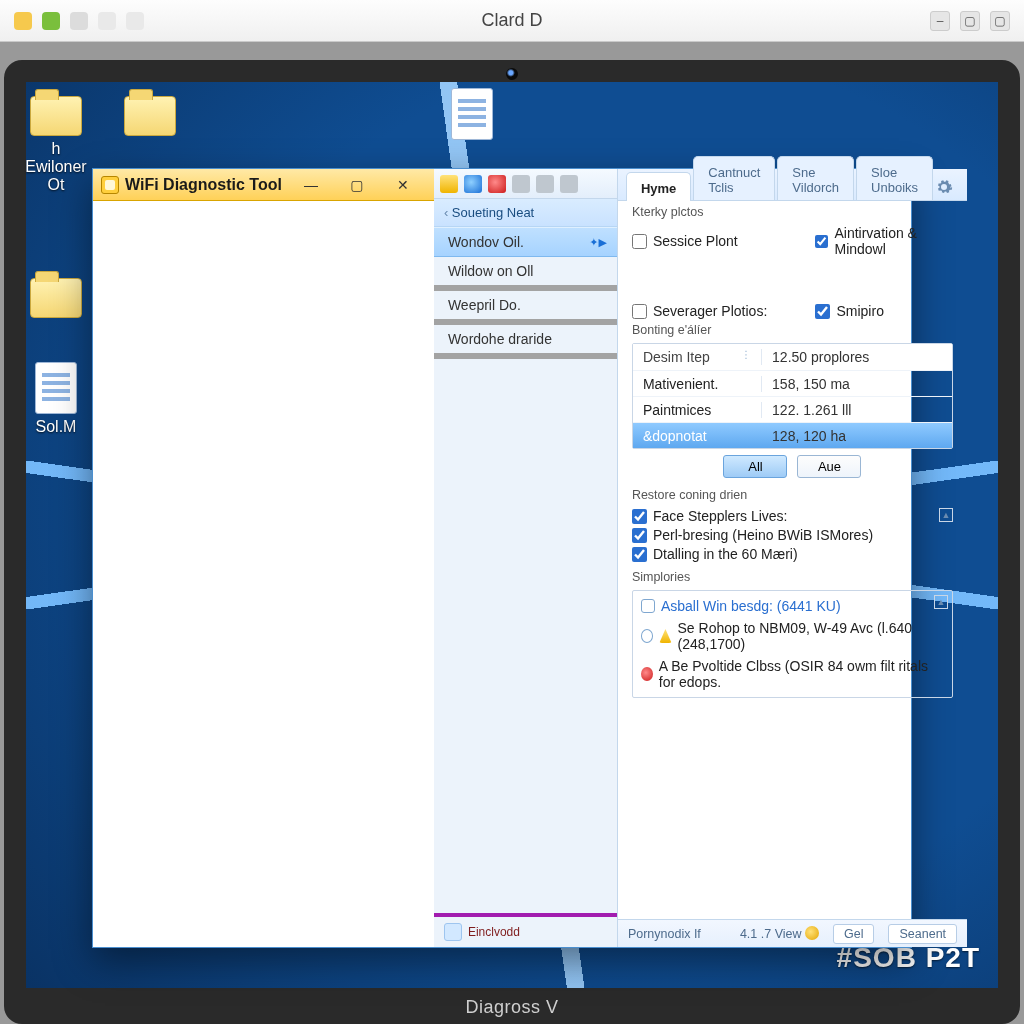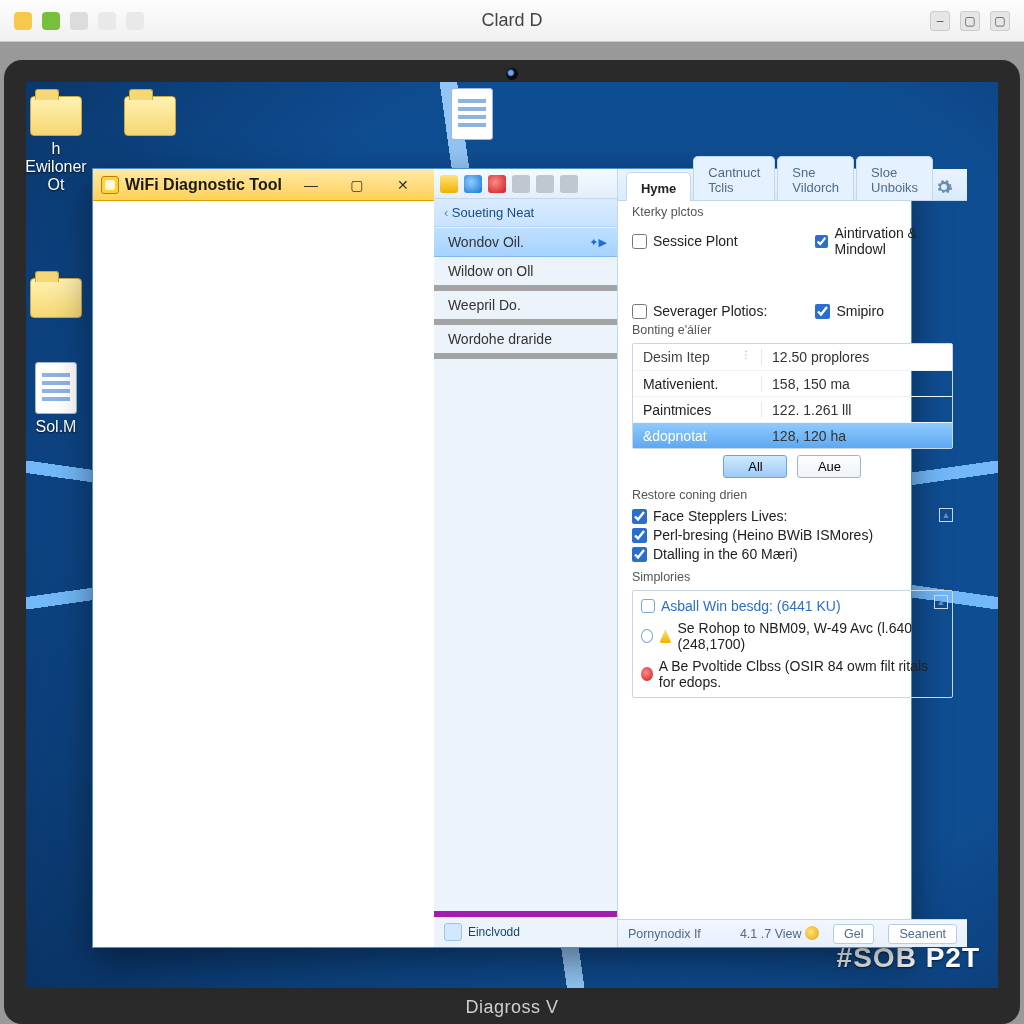--- a/index.html
+++ b/index.html
@@ -79,21 +79,21 @@
   .sb-head { padding:6px 10px; font-size:13px; color:#1a4d80;
     background:linear-gradient(#d9ecff,#c9e2ff); border-bottom:1px solid #b7d6f5;}
   .sb-head::before{content:"‹ "; color:#6a8bb0;}
   .sb-list { flex:1; overflow:auto; }
   .sb-item { padding:6px 10px 6px 14px; border-bottom:6px solid #a3a3a3; display:flex;
     align-items:center; justify-content:space-between; color:#333; }
   .sb-item.active { background:linear-gradient(#bfe0ff,#a6d3ff); border-top:1px solid #dff0ff;
     border-bottom:1px solid #7fb9ef; }
   .sb-item .arrow{ color:#1a6fd6; font-size:11px; display:none;}
   .sb-item.active .arrow{display:inline;}
-  .sb-footer { border-top:6px solid #a21caf; padding:6px 10px; color:#0c4a6e; font-size:12px;
+  .sb-footer { border-top:4px solid #a21caf; padding:6px 10px; color:#7f1d1d; font-size:12px;
     display:flex; align-items:center; gap:6px; }
 
   .main { flex:1; display:flex; flex-direction:column; min-width:0; }
   .tabs { height:32px; background:linear-gradient(#eaf3ff,#d9eaff); border-bottom:1px solid #c3d7ec;
     display:flex; align-items:flex-end; padding:0 8px; gap:0; }
   .tab { padding:8px 14px 5px; border:1px solid #c3d7ec; border-bottom:none;
     background:#e6f1ff; color:#4d6b8c; font-size:13px; border-radius:5px 5px 0 0; margin-right:2px;}
   .tab.active { background:#fff; color:#222; position:relative; top:1px; font-weight:600;}
   .tabs .spacer{flex:1;}
   .tab-gear{width:18px;height:18px;margin:0 6px 4px 0;color:#6a8bb0;}

